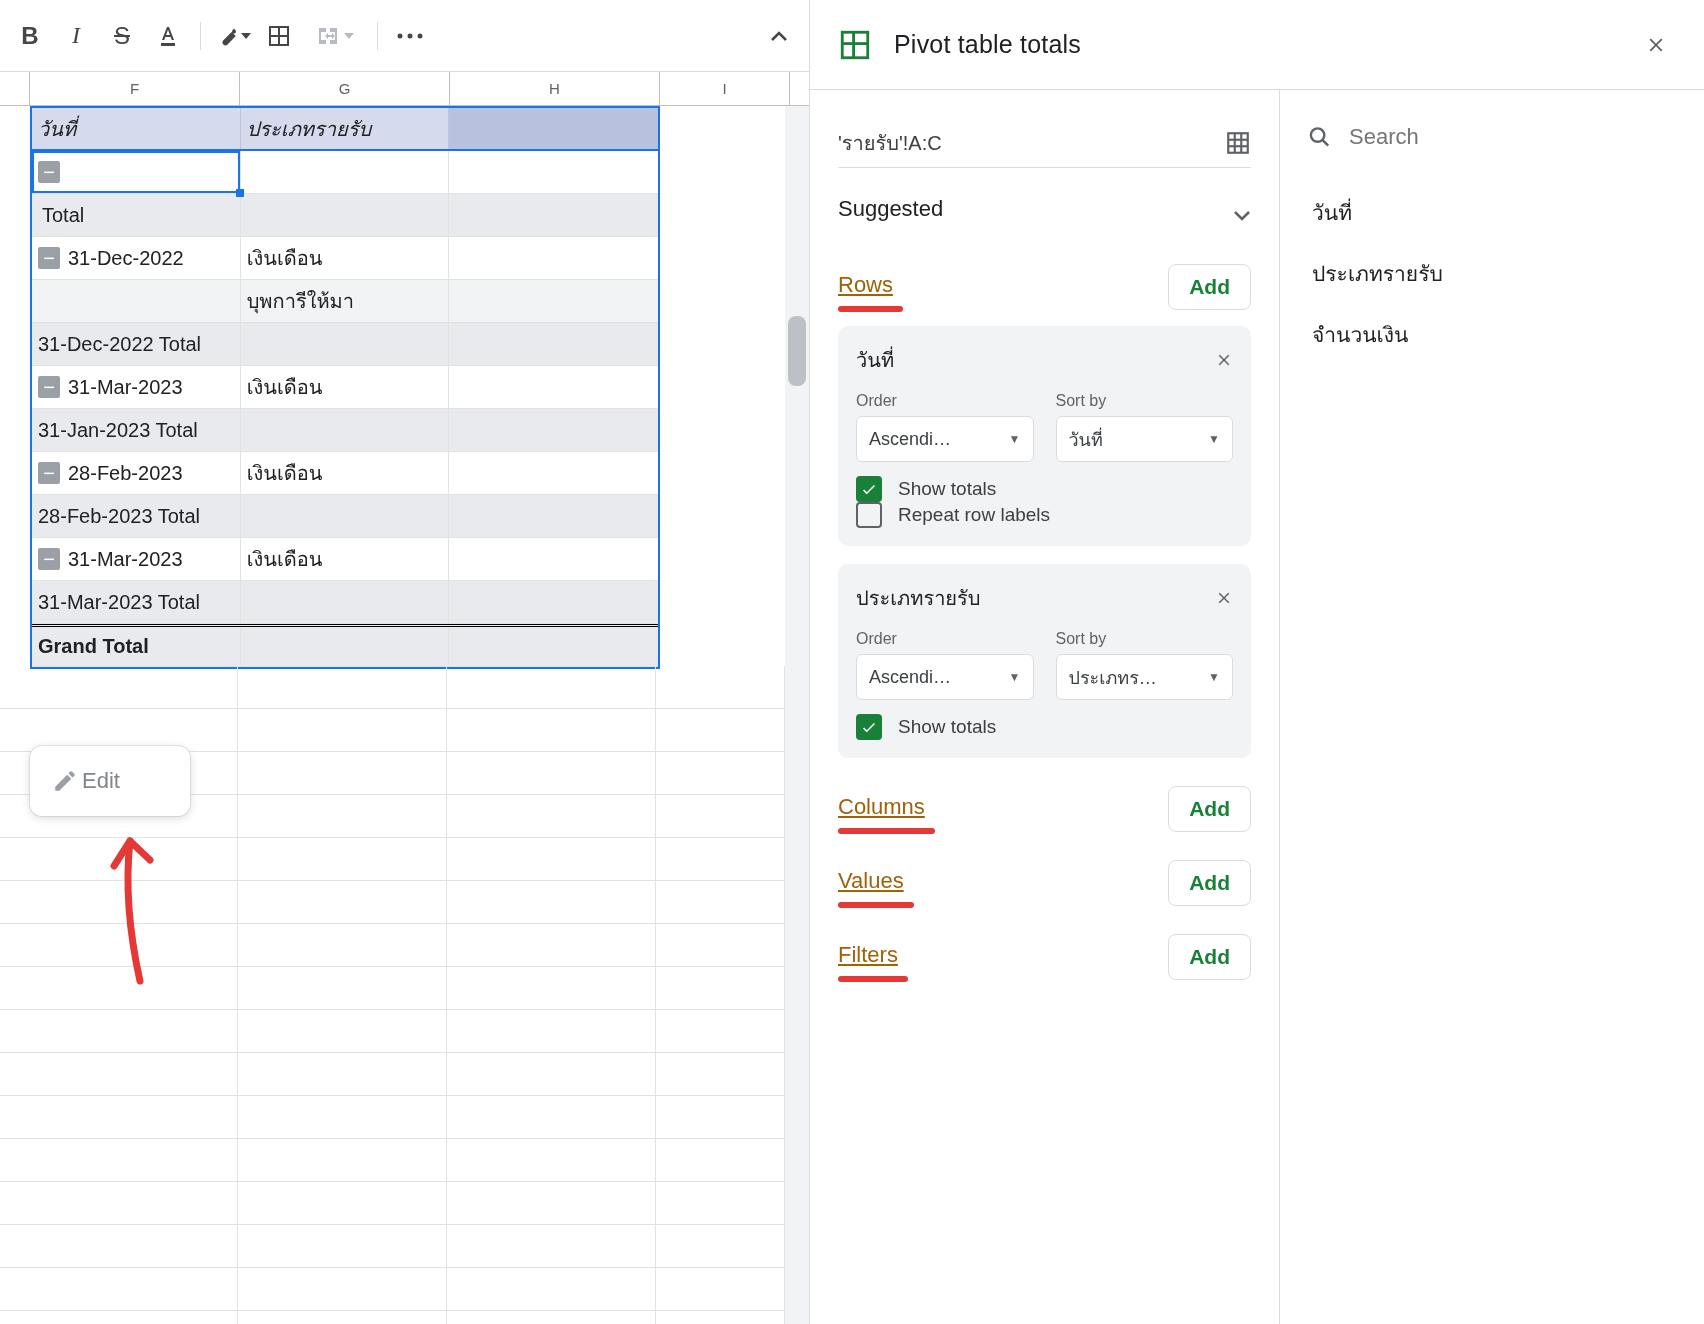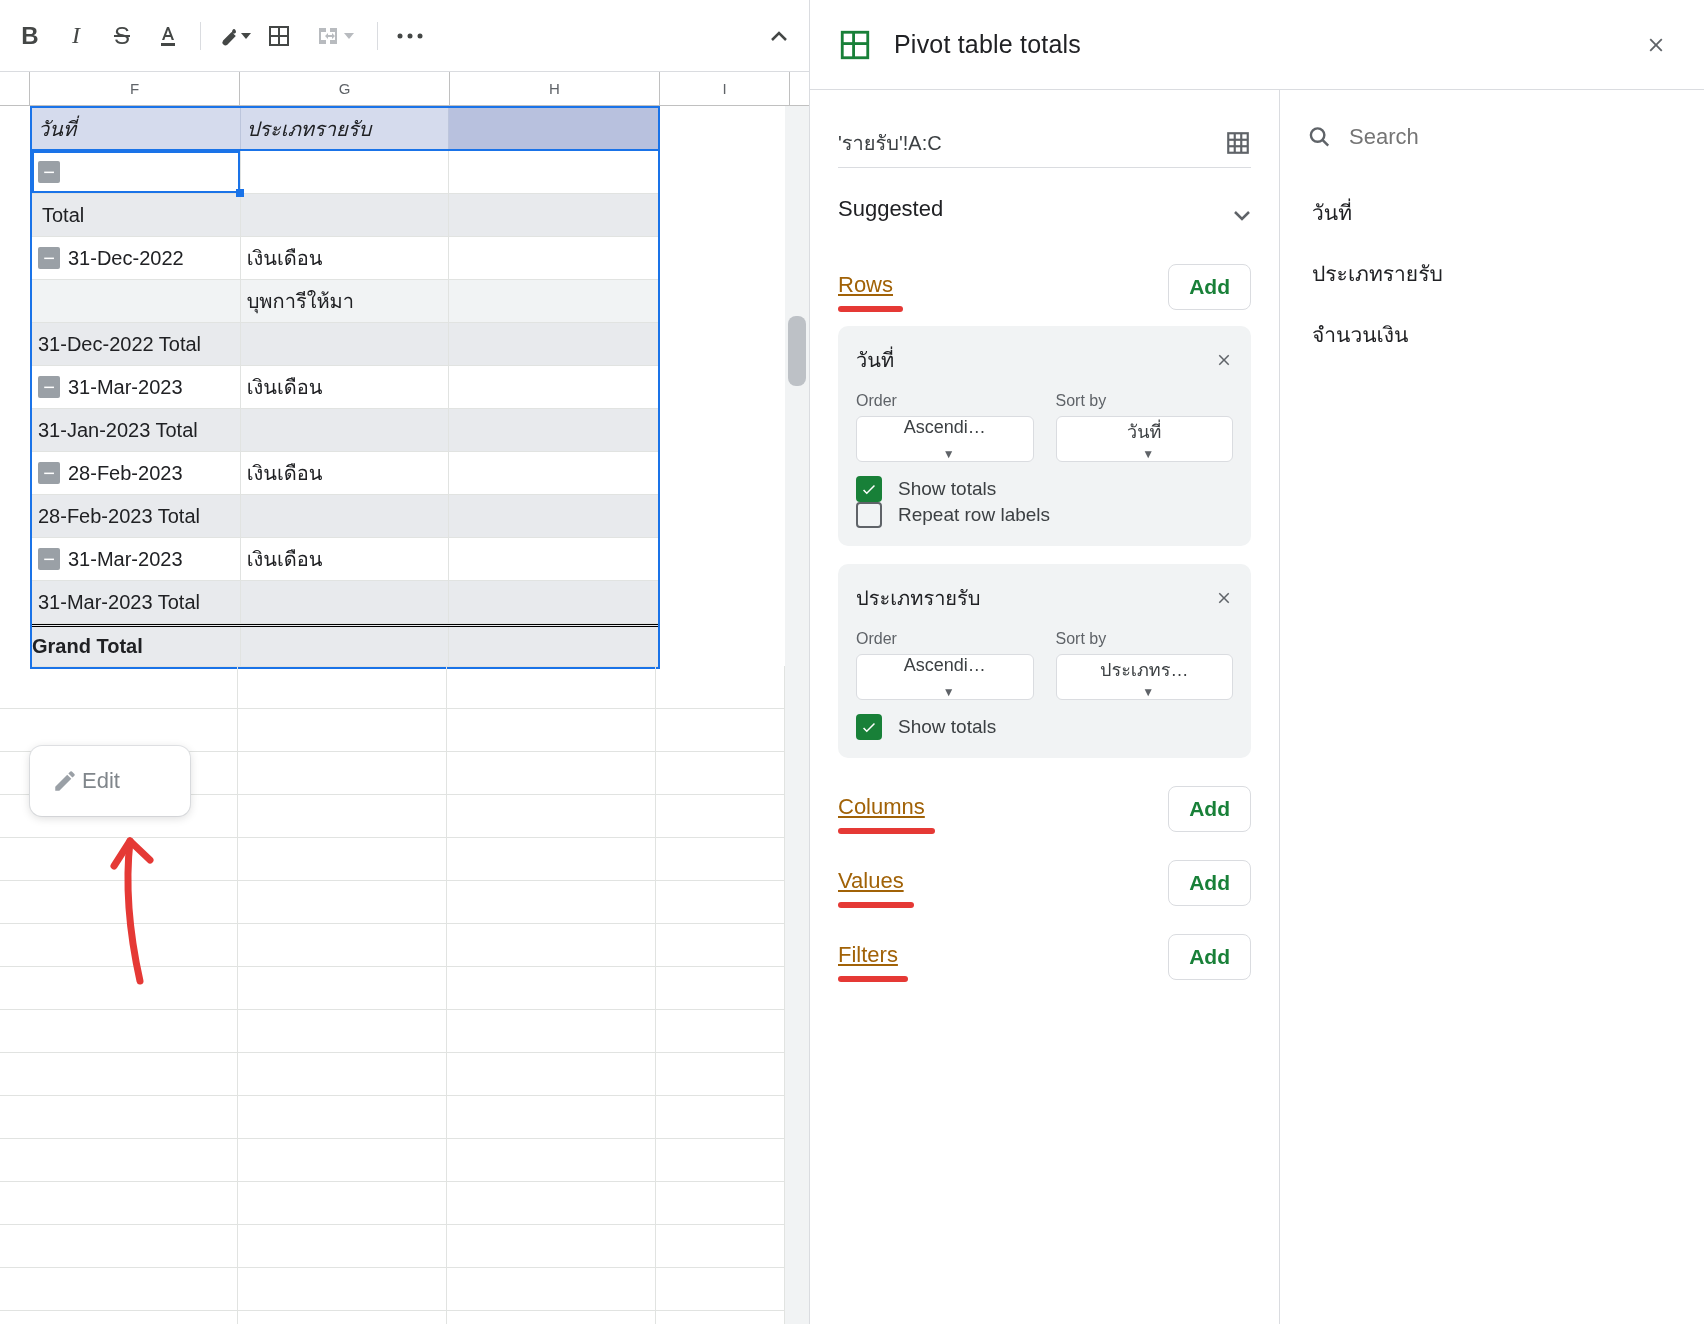--- a/index.html
+++ b/index.html
@@ -79,21 +79,21 @@
 .section-head .lbl { font-size: 22px; color: #a16207; position: relative; padding-bottom: 4px; text-decoration: underline; }
 .section-head .lbl .underline { position: absolute; left: 0; right: -10px; bottom: -10px; height: 6px; background: #e53935; border-radius: 3px; }
 .add-btn { border: 1px solid #dadce0; border-radius: 8px; height: 46px; padding: 0 20px; font-size: 21px; color: #188038; font-weight: 600; background: #fff; display: flex; align-items: center; }
 
 .card { background: #f1f3f4; border-radius: 10px; padding: 18px; margin-bottom: 18px; }
 .card-head { display: flex; align-items: center; justify-content: space-between; font-size: 20px; color: #202124; margin-bottom: 16px; }
 .card-head .x { color: #5f6368; font-size: 20px; }
 .card-row { display: flex; gap: 22px; margin-bottom: 14px; }
 .card-col { flex: 1; }
 .card-col .mini-lbl { font-size: 16px; color: #5f6368; margin-bottom: 6px; }
-.select { height: 46px; background: #fff; border: 1px solid #dadce0; border-radius: 6px; display: flex; align-items: center; justify-content: space-between; padding: 0 12px; font-size: 18px; color: #3c4043; overflow: hidden; white-space: nowrap; flex-direction: column; }
+.select { height: 46px; background: #fff; border: 1px solid #dadce0; border-radius: 6px; display: flex; align-items: center; justify-content: space-between; padding: 0 12px; font-size: 18px; color: #3c4043; overflow: hidden; white-space: nowrap; }
 .select .arrow { color: #5f6368; font-size: 12px; margin-left: 8px; flex-shrink: 0; }
 .chk-row { display: flex; align-items: center; gap: 16px; font-size: 19px; color: #3c4043; }
 .chk { width: 26px; height: 26px; border-radius: 4px; display: flex; align-items: center; justify-content: center; flex-shrink: 0; }
 .chk.on { background: #188038; color: #fff; }
 .chk.off { border: 2.5px solid #5f6368; }
 
 .search-row { display: flex; align-items: center; gap: 18px; height: 54px; color: #5f6368; font-size: 22px; margin-bottom: 18px; }
 .search-row input { border: none; outline: none; font-size: 22px; color: #5f6368; width: 100%; }
 .field-item { font-size: 21px; color: #202124; padding: 14px 4px; }
 
@@ -265,21 +265,21 @@
           </div>
           <div class="prow total-row">
             <div class="c1" style="padding-left:6px">
                 <span>31-Mar-2023 Total</span>
               </div>
             <div class="c2"></div>
               <div class="c3"></div>
           </div>
 
           <div class="prow grand-row">
-            <div class="c1" style="padding-left:0">
+            <div class="c1" style="padding-left:6px">
                 <span>Grand Total</span>
               </div>
             <div class="c2"></div>
               <div class="c3"></div>
           </div>
         </div>
 
         <div style="position:absolute; left:0; top:560px; right:24px;">
           <div class="empty-row">
               <div class="ec ec1"></div>

